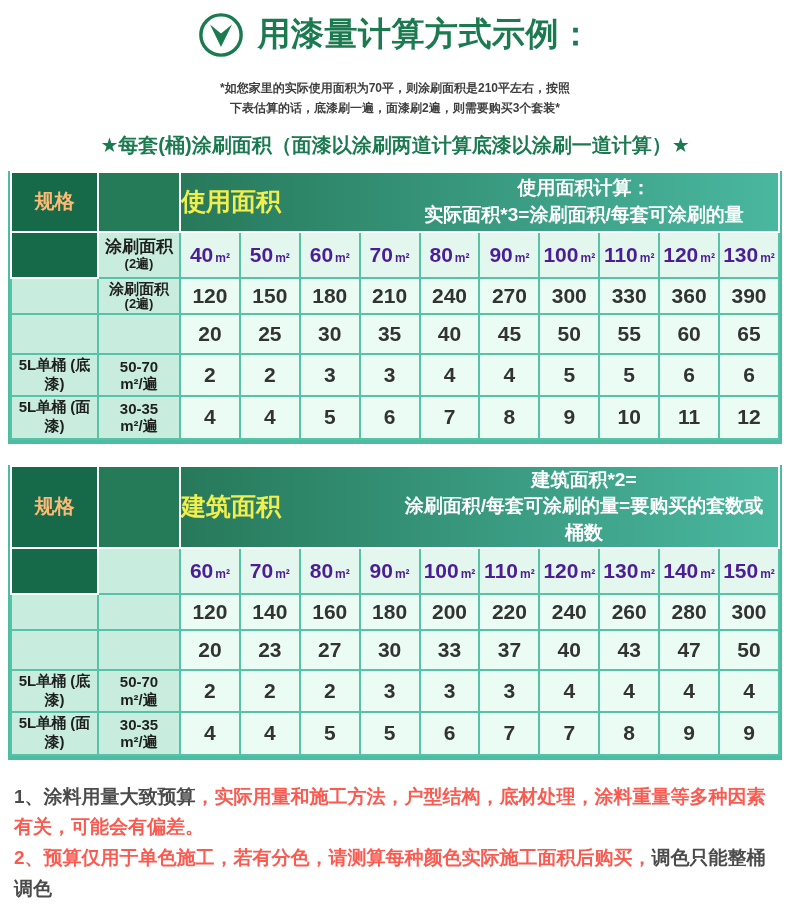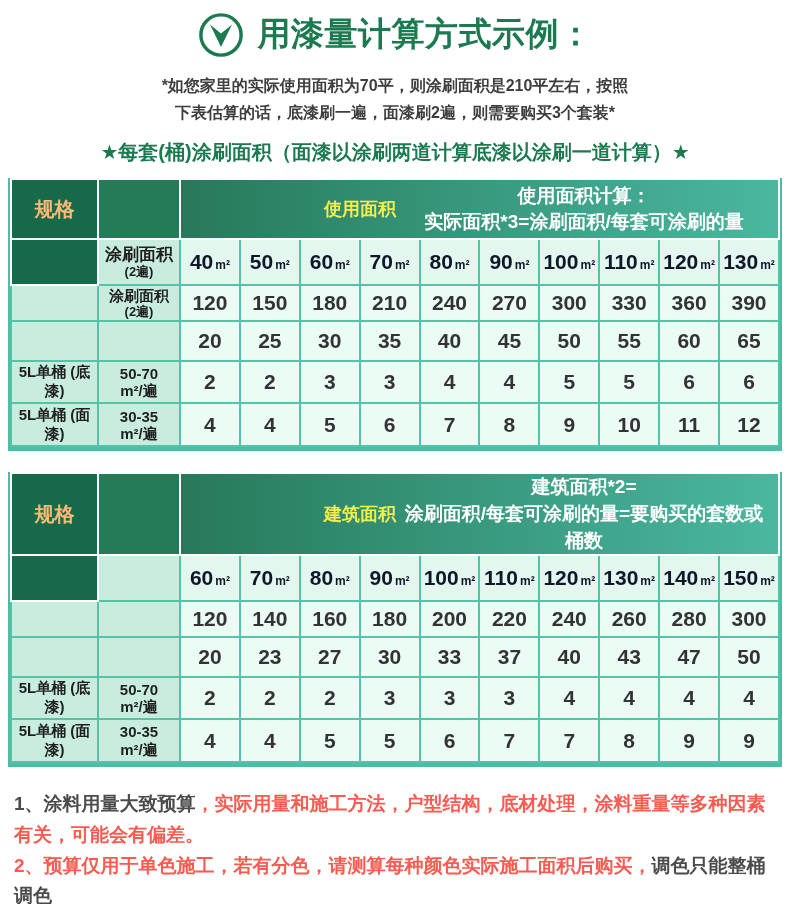--- a/index.html
+++ b/index.html
@@ -4,41 +4,41 @@
 <style>
   html,body{margin:0;padding:0;background:#ffffff;}
   body{
     width:790px;height:904px;overflow:hidden;
     font-family:"Liberation Sans","DejaVu Sans",sans-serif;
     -webkit-font-smoothing:antialiased;
   }
   
   .title-row{display:flex;align-items:flex-start;justify-content:center;gap:14px;padding-top:12px;}
   .page-title{font-size:33px;font-weight:bold;color:#1c7a51;letter-spacing:.5px;}
-  .note{margin-top:14px;text-align:center;font-size:16px;font-weight:bold;color:#3e3e3e;line-height:1.7;}
+  .note{margin-top:20px;text-align:center;font-size:12px;font-weight:bold;color:#3e3e3e;line-height:1.7;}
   .star-line{margin-top:13px;text-align:center;font-size:20px;font-weight:bold;color:#1c7a51;}
   
   .tablewrap{margin:12px 8px 0;border:2px solid #4dbda2;border-top:none;border-bottom-width:4px;}
   .tablewrap.second{margin-top:21px;}
   table{border-collapse:collapse;table-layout:fixed;width:100%;}
   td{border:2px solid #56c2a7;text-align:center;vertical-align:middle;padding:0;overflow:hidden;}
   tr.hr1{height:60px;} tr.hr2{height:46px;}
   tr.br0{height:36px;} tr.br1{height:40px;} tr.br2{height:42px;margin-top:35px;} tr.br3{height:43px;}
   .g-dark{background:#166949;border-color:rgba(255,255,255,.9);}
   .g-c2{background:#257a58;border-color:rgba(255,255,255,.9);}
   .g-merge{background:linear-gradient(90deg,#27795a 0%,#3a9c82 55%,#4ab79f 100%);border-color:rgba(255,255,255,.9);}
   .corner{color:#fdba74;font-size:20px;font-weight:bold;}
   .merged-flex{display:flex;align-items:center;width:100%;height:100%;}
-  .area-label{width:215px;text-align:right;padding-left:14px;box-sizing:border-box;
-    color:#f1ee4d;font-size:18px;font-weight:bold;}
+  .area-label{width:215px;text-align:left;box-sizing:border-box;
+    color:#f1ee4d;font-size:25px;font-weight:bold;}
   .formula{flex:1;color:#ffffff;font-size:19px;font-weight:bold;line-height:1.4;text-align:center;padding-right:6px;}
   .sub-cell,.label-cell,.spec-cell{background:#c8edde;color:#1f1f1f;text-align:center;}
   .sub-cell .l1{font-size:17px;font-weight:bold;line-height:1.1;}
   .sub-cell .l2{font-size:13px;font-weight:bold;line-height:1.1;}
-  .unit-cell{background:#e3f7ef;color:#0f172a;}
+  .unit-cell{background:#e3f7ef;color:#4c1d95;}
   .unit-cell b{font-size:21px;font-weight:bold;}
   .unit-cell .u{font-size:12px;font-weight:bold;margin-left:2px;}
   .label-cell{font-size:15px;font-weight:bold;}
   .spec-cell div{font-size:15px;font-weight:bold;line-height:1.15;}
   .spec-cell div.small{font-size:13px;}
   .value-cell{background:#ebfcf5;color:#333333;font-size:21px;font-weight:bold;}
   
   .notes{margin:22px 14px 0;font-size:19px;font-weight:bold;line-height:1.62;}
   .notes .heading{color:#fb5a50;}
   .notes p{margin:0;}

